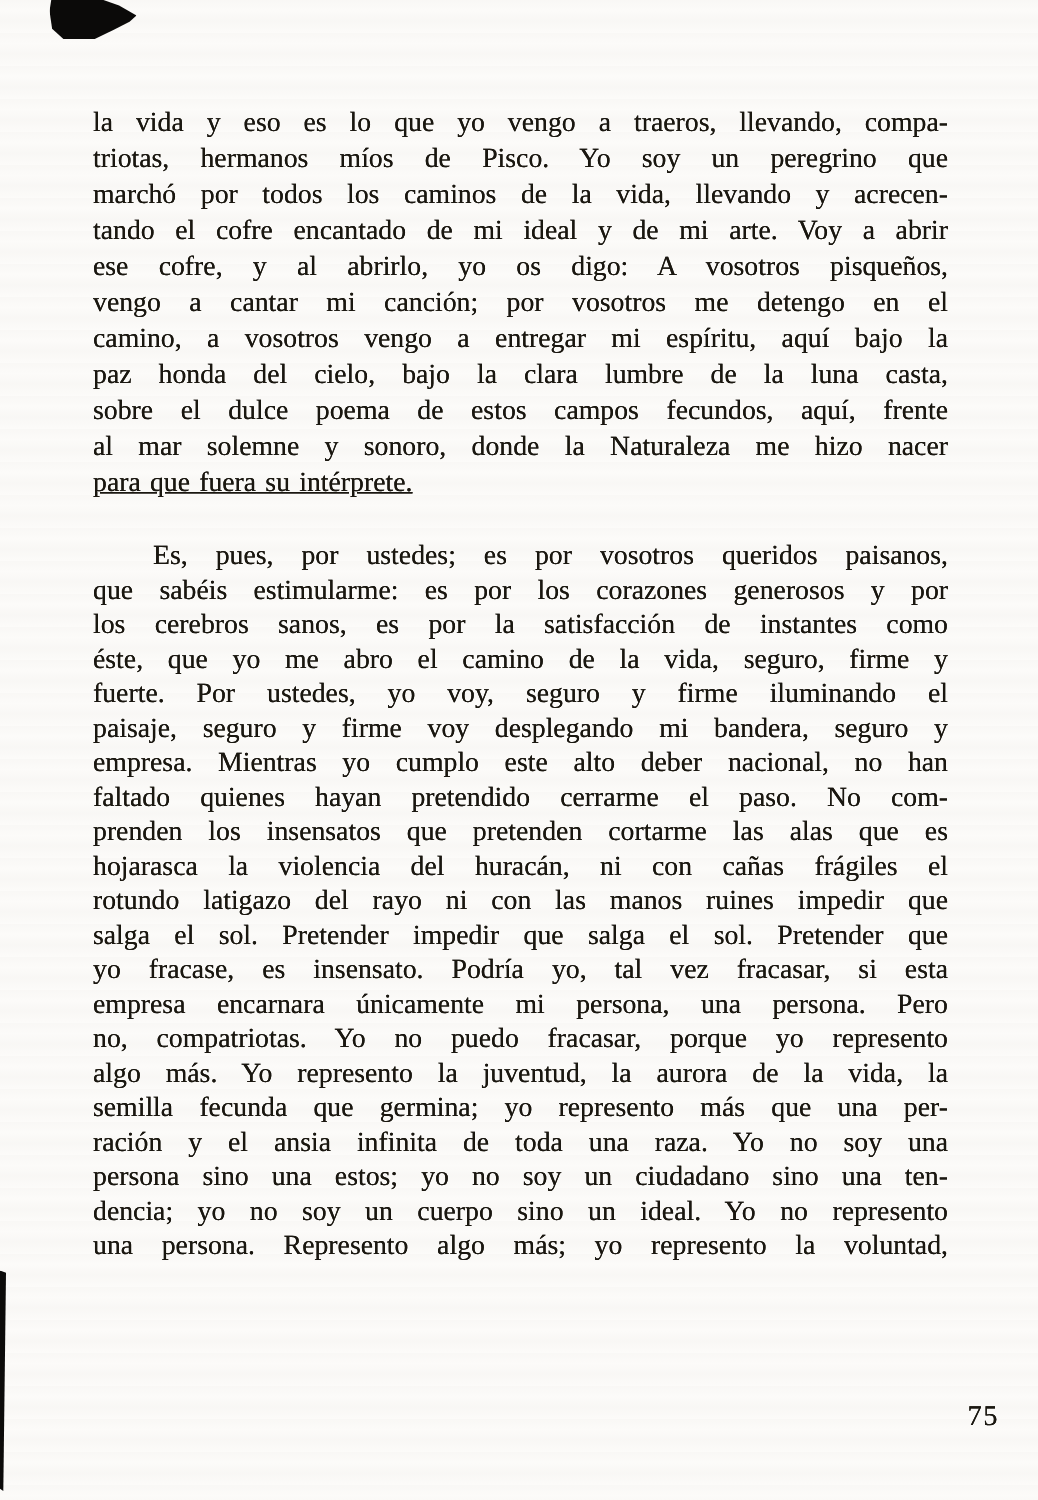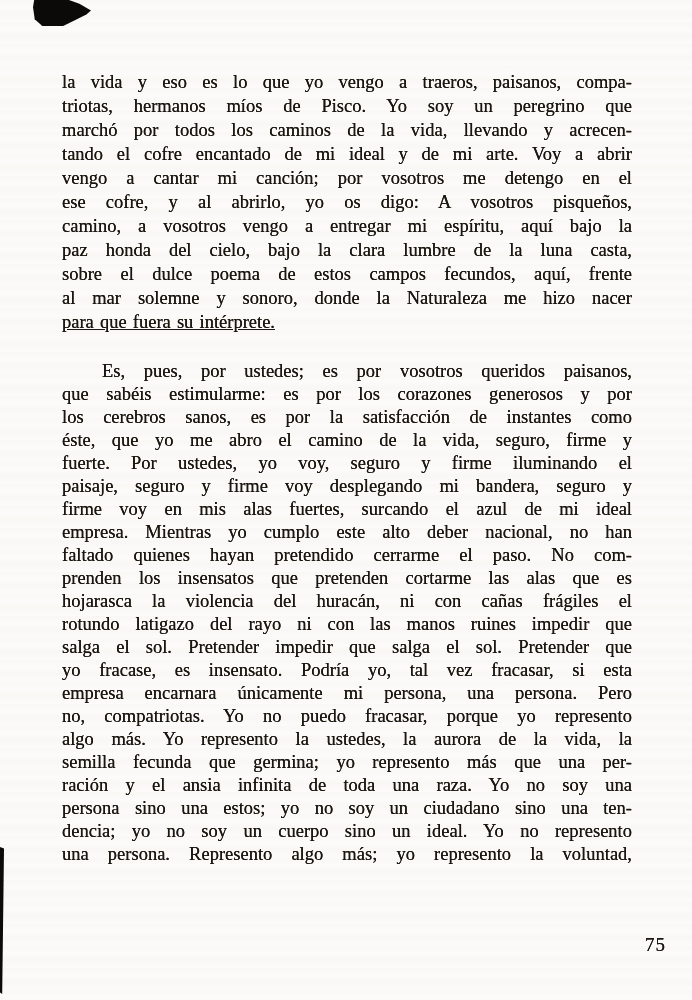--- a/index.html
+++ b/index.html
@@ -64,50 +64,49 @@
 </head>
 <body>
 
 <div class="scan-noise"></div>
 
 <div class="blot-top"></div>
 <div class="line-left"></div>
 
 <main class="text-block">
     <div class="para">
-      <div class="line">la vida y eso es lo que yo vengo a traeros, paisanos, compa-</div>
+      <div class="line">la vida y eso es lo que yo vengo a traeros, llevando, compa-</div>
       <div class="line">triotas, hermanos míos de Pisco. Yo soy un peregrino que</div>
       <div class="line">marchó por todos los caminos de la vida, llevando y acrecen-</div>
       <div class="line">tando el cofre encantado de mi ideal y de mi arte. Voy a abrir</div>
+      <div class="line">ese cofre, y al abrirlo, yo os digo: A vosotros pisqueños,</div>
       <div class="line">vengo a cantar mi canción; por vosotros me detengo en el</div>
-      <div class="line">ese cofre, y al abrirlo, yo os digo: A vosotros pisqueños,</div>
       <div class="line">camino, a vosotros vengo a entregar mi espíritu, aquí bajo la</div>
       <div class="line">paz honda del cielo, bajo la clara lumbre de la luna casta,</div>
       <div class="line">sobre el dulce poema de estos campos fecundos, aquí, frente</div>
       <div class="line">al mar solemne y sonoro, donde la Naturaleza me hizo nacer</div>
       <div class="line short">para que fuera su intérprete.</div>
     </div>
     <div class="para">
       <div class="line indent">Es, pues, por ustedes; es por vosotros queridos paisanos,</div>
       <div class="line">que sabéis estimularme: es por los corazones generosos y por</div>
       <div class="line">los cerebros sanos, es por la satisfacción de instantes como</div>
       <div class="line">éste, que yo me abro el camino de la vida, seguro, firme y</div>
       <div class="line">fuerte. Por ustedes, yo voy, seguro y firme iluminando el</div>
       <div class="line">paisaje, seguro y firme voy desplegando mi bandera, seguro y</div>
-      <div class="line">firme voy en mis alas fuertes, surcando el azul de mi ideal</div>
       <div class="line">empresa. Mientras yo cumplo este alto deber nacional, no han</div>
       <div class="line">faltado quienes hayan pretendido cerrarme el paso. No com-</div>
       <div class="line">prenden los insensatos que pretenden cortarme las alas que es</div>
       <div class="line">hojarasca la violencia del huracán, ni con cañas frágiles el</div>
       <div class="line">rotundo latigazo del rayo ni con las manos ruines impedir que</div>
       <div class="line">salga el sol. Pretender impedir que salga el sol. Pretender que</div>
       <div class="line">yo fracase, es insensato. Podría yo, tal vez fracasar, si esta</div>
       <div class="line">empresa encarnara únicamente mi persona, una persona. Pero</div>
       <div class="line">no, compatriotas. Yo no puedo fracasar, porque yo represento</div>
-      <div class="line">algo más. Yo represento la ustedes, la aurora de la vida, la</div>
+      <div class="line">algo más. Yo represento la juventud, la aurora de la vida, la</div>
       <div class="line">semilla fecunda que germina; yo represento más que una per-</div>
       <div class="line">ración y el ansia infinita de toda una raza. Yo no soy una</div>
       <div class="line">persona sino una estos; yo no soy un ciudadano sino una ten-</div>
       <div class="line">dencia; yo no soy un cuerpo sino un ideal. Yo no represento</div>
       <div class="line">una persona. Represento algo más; yo represento la voluntad,</div>
     </div>
   </main>
 
 <div class="page-number">75</div>
 

